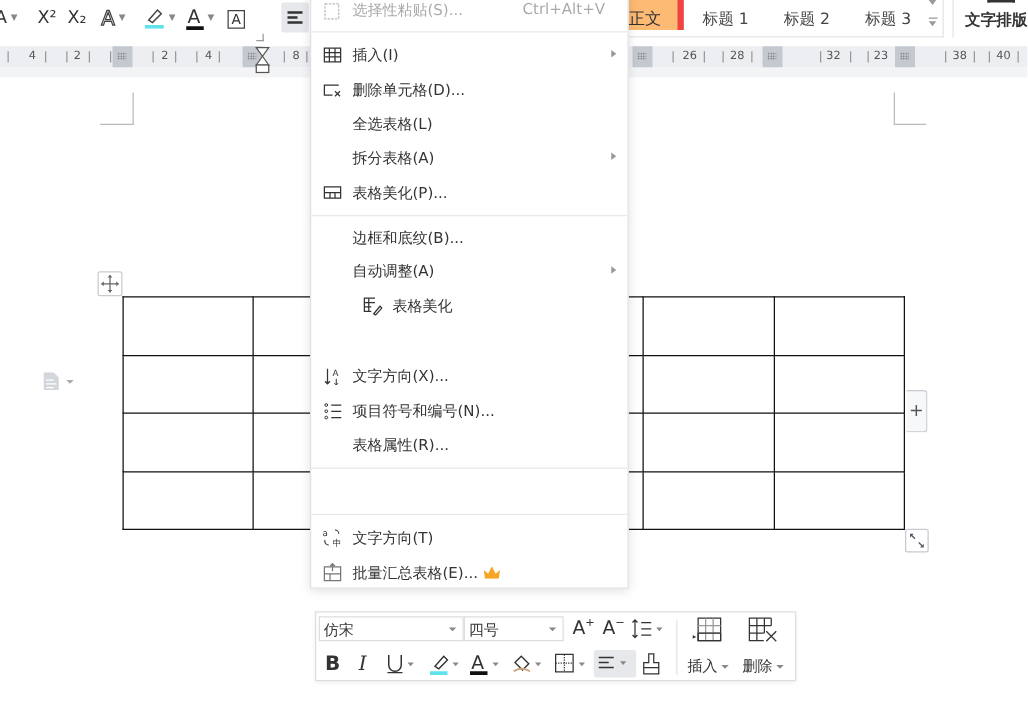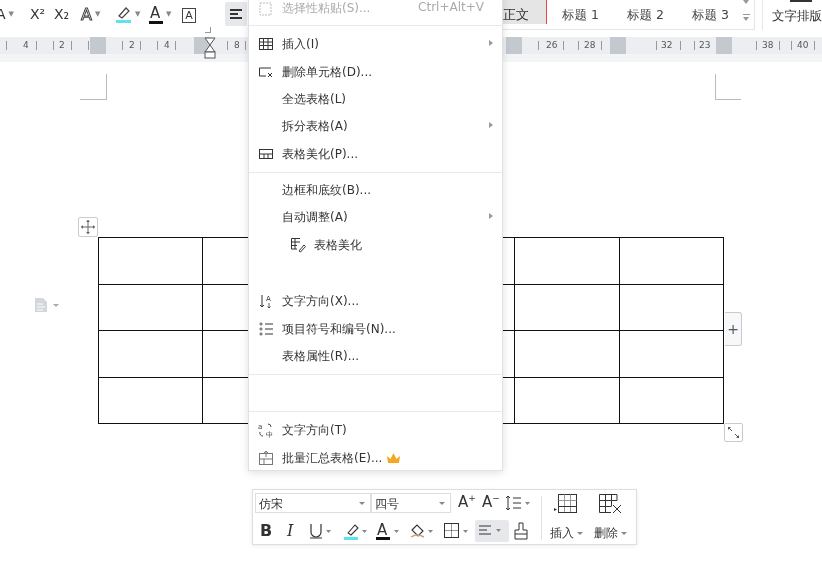--- a/index.html
+++ b/index.html
@@ -8,25 +8,25 @@
 
   
   .ribbon { position: absolute; left: 0; top: 0; width: 822px; height: 36px; background: #fff; }
   .rb-item { position: absolute; top: 4px; height: 20px; display: flex; align-items: center; color: #333; font-size: 14px; }
   .rb-caret { font-size: 7px; color: #888; margin-left: 3px; }
   .rb-align-btn { position: absolute; left: 225px; top: 2px; width: 22px; height: 24px; background: #e6e8eb; border-radius: 2px; }
   .rb-align-btn span { position: absolute; left: 5px; height: 1.5px; background: #333; }
   .rb-corner { position: absolute; left: 205px; top: 27px; width: 6px; height: 6px; border-right: 1px solid #999; border-bottom: 1px solid #999; }
 
   .styles-box { position: absolute; left: 500px; top: 0; width: 255px; height: 30px; border: 1px solid #e3e5e8; border-top: none; background: #fff; }
-  .style-zw { position: absolute; left: 0; top: 0; width: 46px; height: 24px; background: #e5e5e5; border-right: 1px solid #ef4444; font-size: 13px; padding: 6px 0 0 2px; }
+  .style-zw { position: absolute; left: 0; top: 0; width: 46px; height: 24px; background: #fdba74; border-right: 5px solid #ef4444; font-size: 13px; padding: 6px 0 0 2px; }
   .style-h { position: absolute; top: 7px; font-size: 12.5px; color: #444; }
   .style-top { position: absolute; left: 548px; top: -6px; font-size: 16px; font-weight: bold; color: #111; letter-spacing: -1px; }
   .style-scroll { position: absolute; left: 740px; top: 0; width: 14px; height: 26px; color: #888; font-size: 8px; text-align: center; }
-  .wz-pb { position: absolute; left: 772px; top: 8px; font-size: 12.5px; color: #333; }
+  .wz-pb { position: absolute; left: 772px; top: 8px; font-size: 12.5px; color: #333; font-weight: bold; }
   .wz-pb-top { position: absolute; left: 790px; top: -4px; width: 22px; height: 6px; border: 2px solid #333; border-top: none; }
   .rb-sep { position: absolute; left: 762px; top: 0; width: 1px; height: 30px; background: #e6e6e6; }
 
   
   .ruler { position: absolute; left: 0; top: 37px; width: 822px; height: 17px; background: #eceef1; }
   .ruler-bg-bottom { position: absolute; left: 0; top: 54px; width: 822px; height: 8px; background: #f3f4f6; }
   .tick { position: absolute; top: 3px; font-size: 9px; color: #555; }
   .tbar { position: absolute; top: 4px; width: 1px; height: 9px; background: #999; }
   .rmark { position: absolute; top: 0; width: 16px; height: 17px; background: #c4c8cf; }
   .rmark::after { content: ""; position: absolute; left: 4px; top: 5px; width: 7px; height: 6px; background-image: radial-gradient(#666 0.6px, transparent 0.7px); background-size: 2px 2px; }

